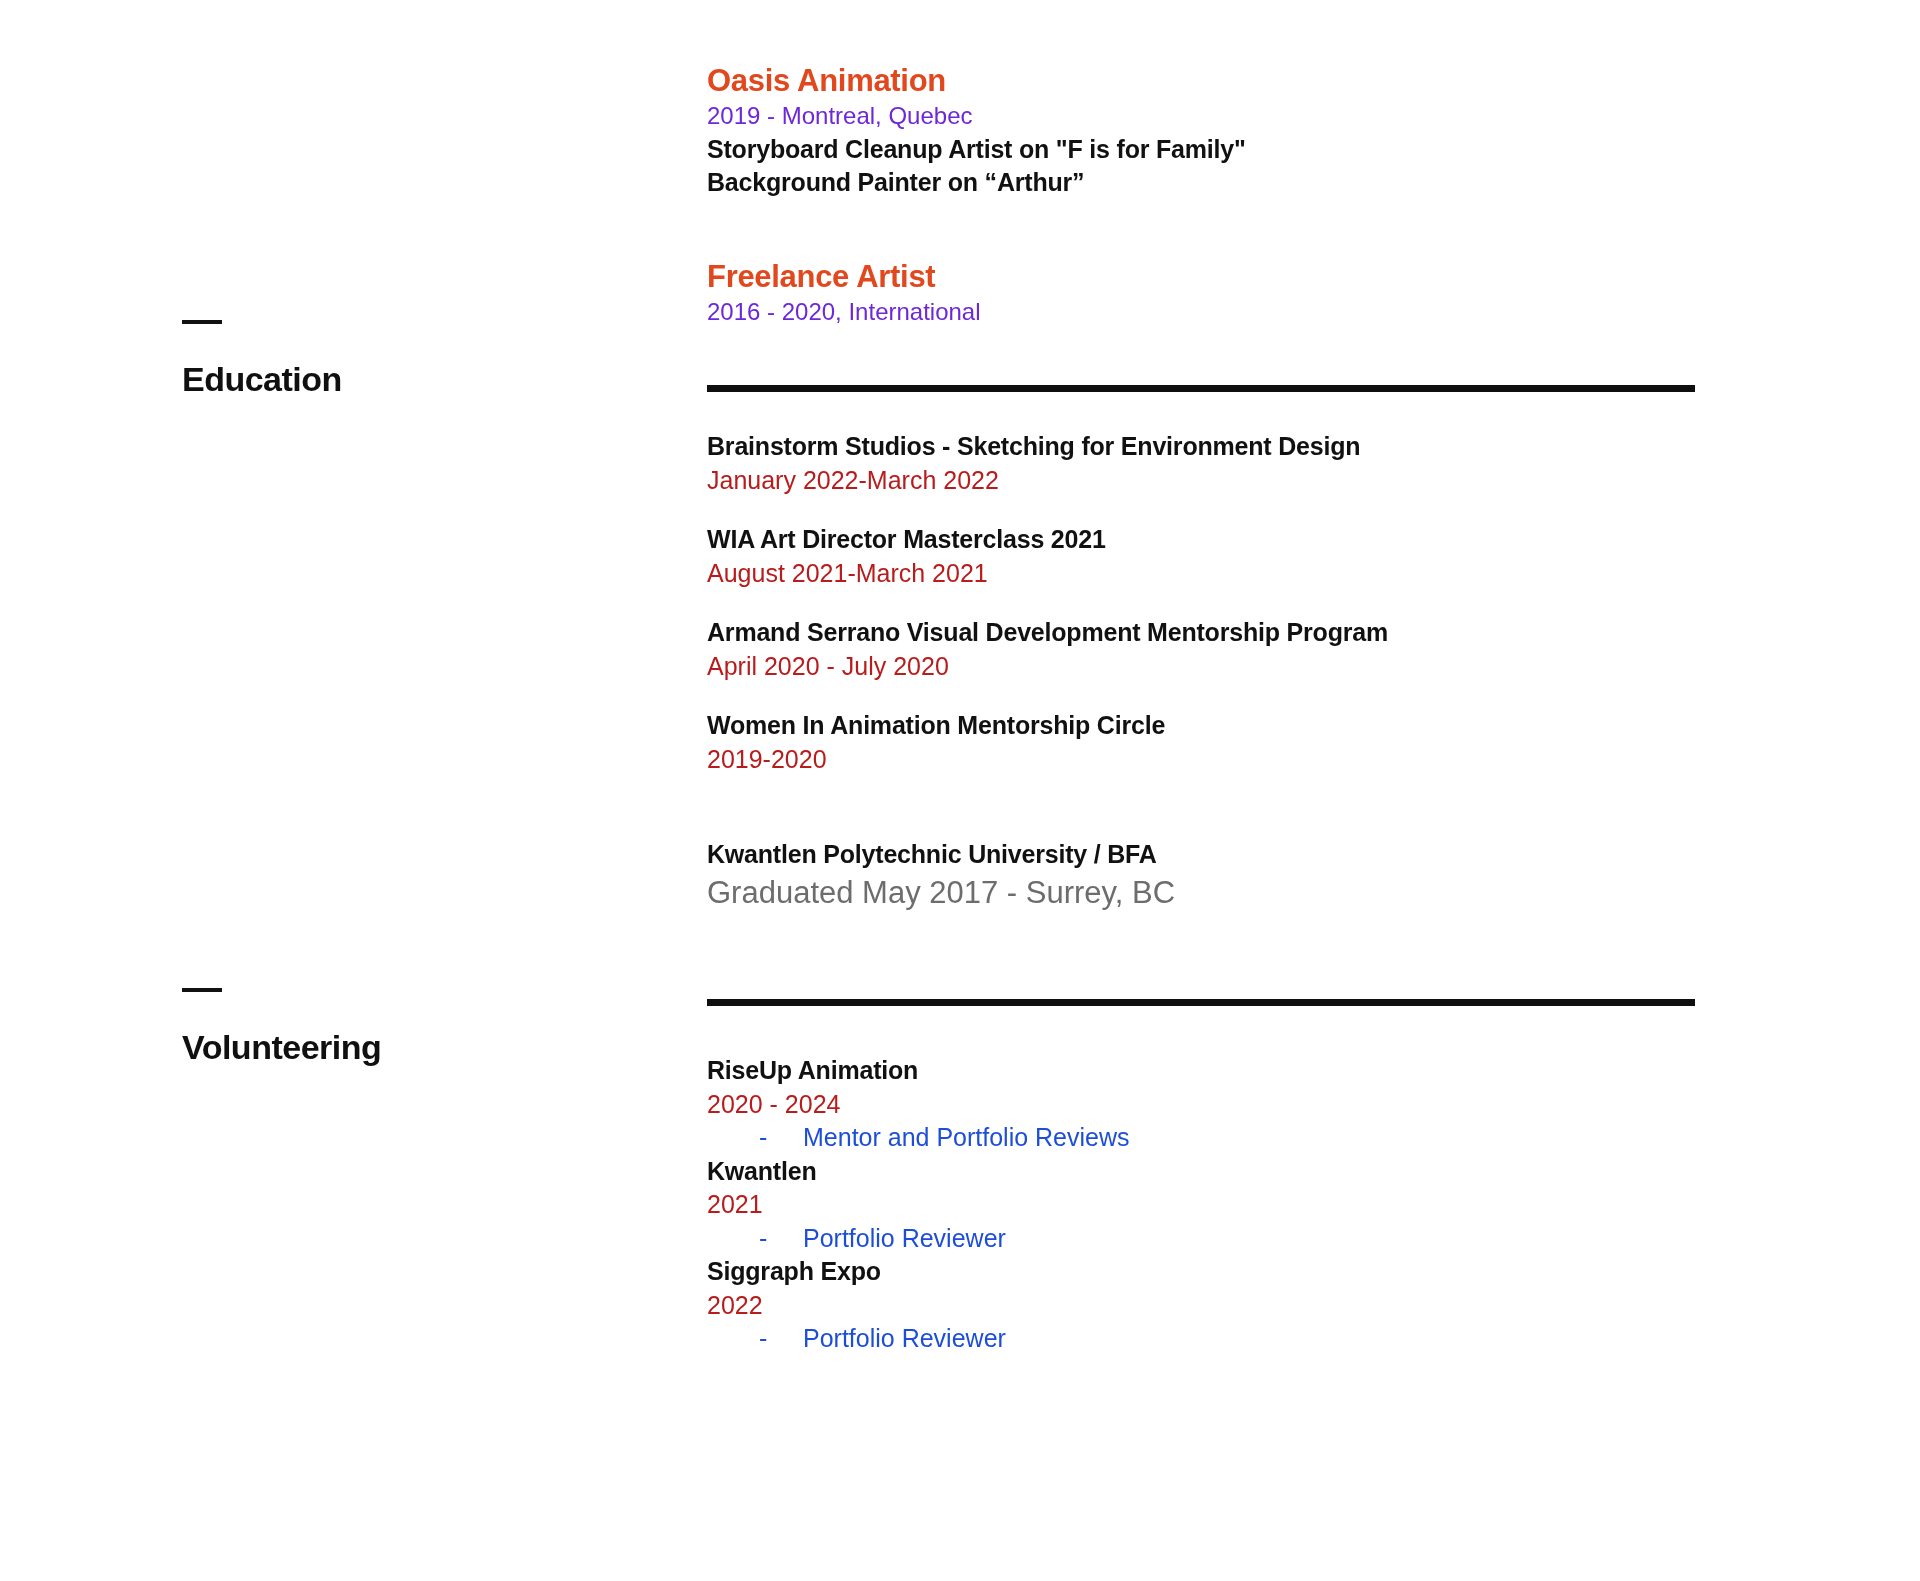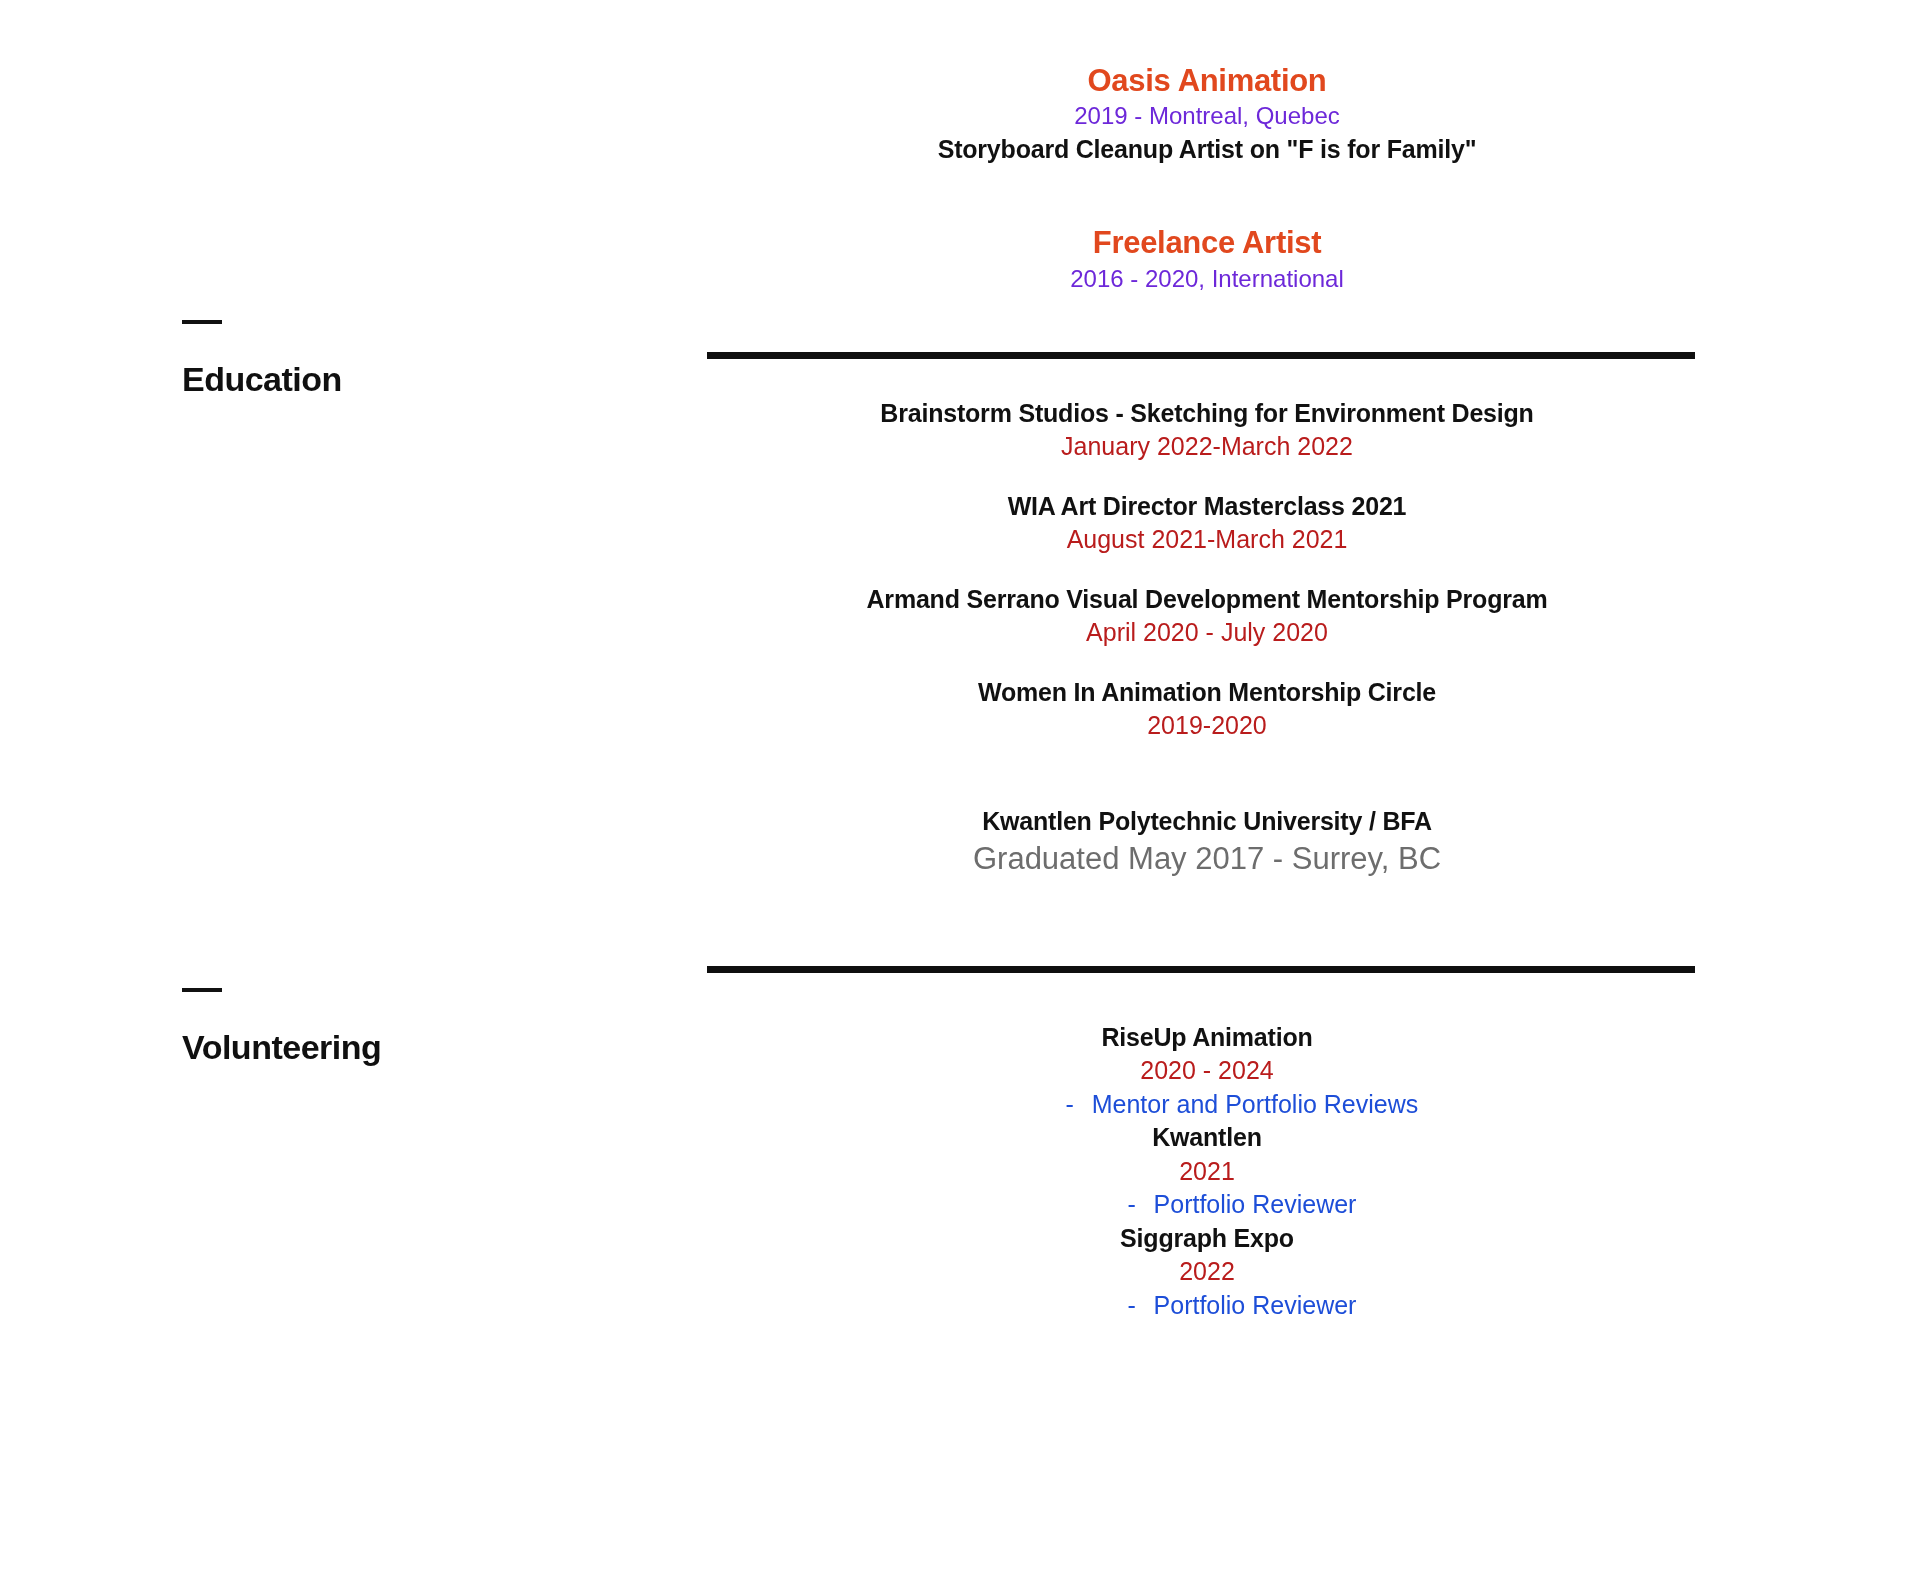--- a/index.html
+++ b/index.html
@@ -48,21 +48,20 @@
     color: #101010;
     line-height: 1;
   }
 
   
   .col {
     position: absolute;
     left: 707px;
     top: 0;
     width: 1000px;
-    text-align: center;
   }
 
   .entry-title-accent {
     color: #e1481e;
     font-size: 31px;
     font-weight: bold;
     letter-spacing: -0.3px;
     line-height: 1.24;
   }
   .entry-sub {
@@ -130,20 +129,21 @@
   </div>
 
   <div class="col">
 
     <div style="height: 62px;"></div>
 
     <div>
       <div class="entry-title-accent">Oasis Animation</div>
       <div class="entry-sub">2019 - Montreal, Quebec</div>
       <div class="entry-line-bold">Storyboard Cleanup Artist on "F is for Family"</div>
+      <div class="entry-line-bold">Background Painter on “Arthur”</div>
     </div>
 
     <div class="block-gap-lg"></div>
 
     <div>
       <div class="entry-title-accent">Freelance Artist</div>
       <div class="entry-sub">2016 - 2020, International</div>
     </div>
 
     <div style="height: 57px;"></div>

